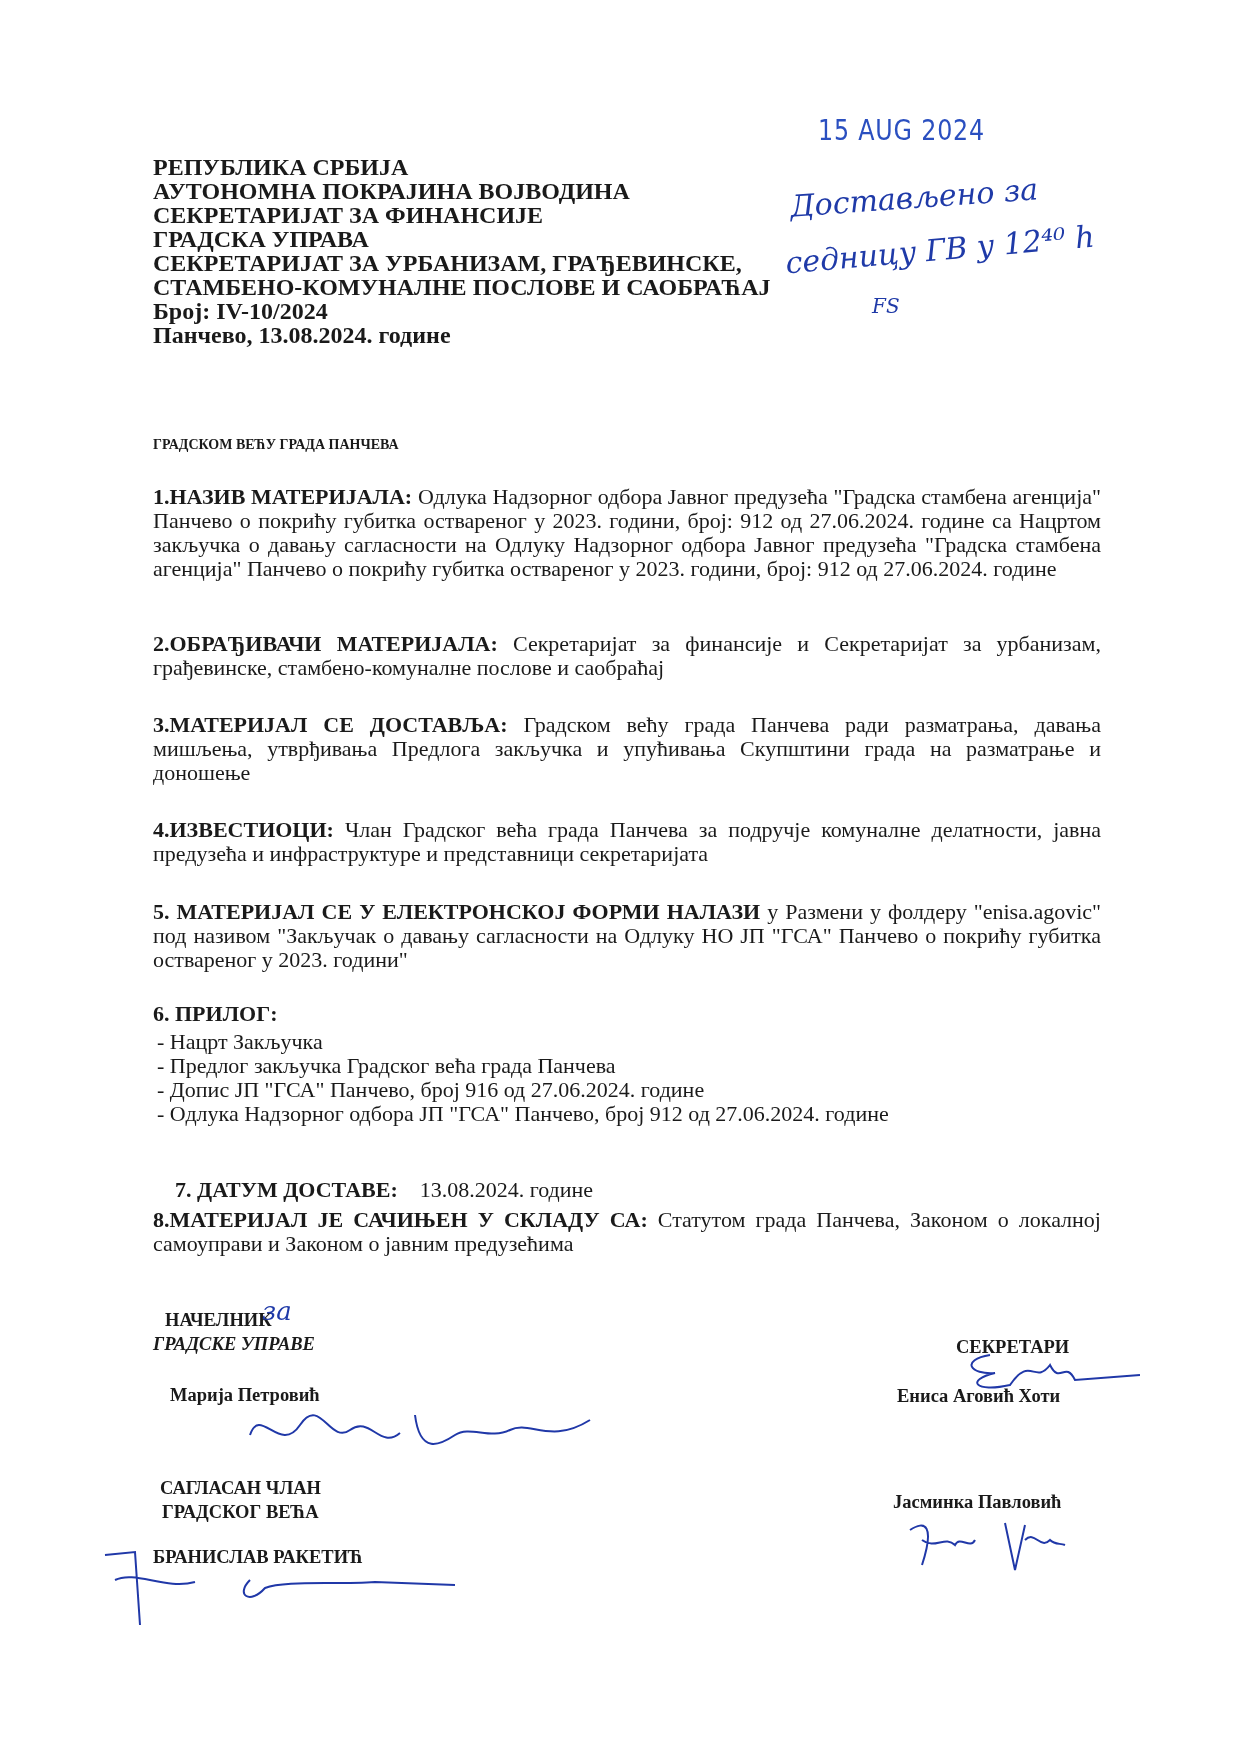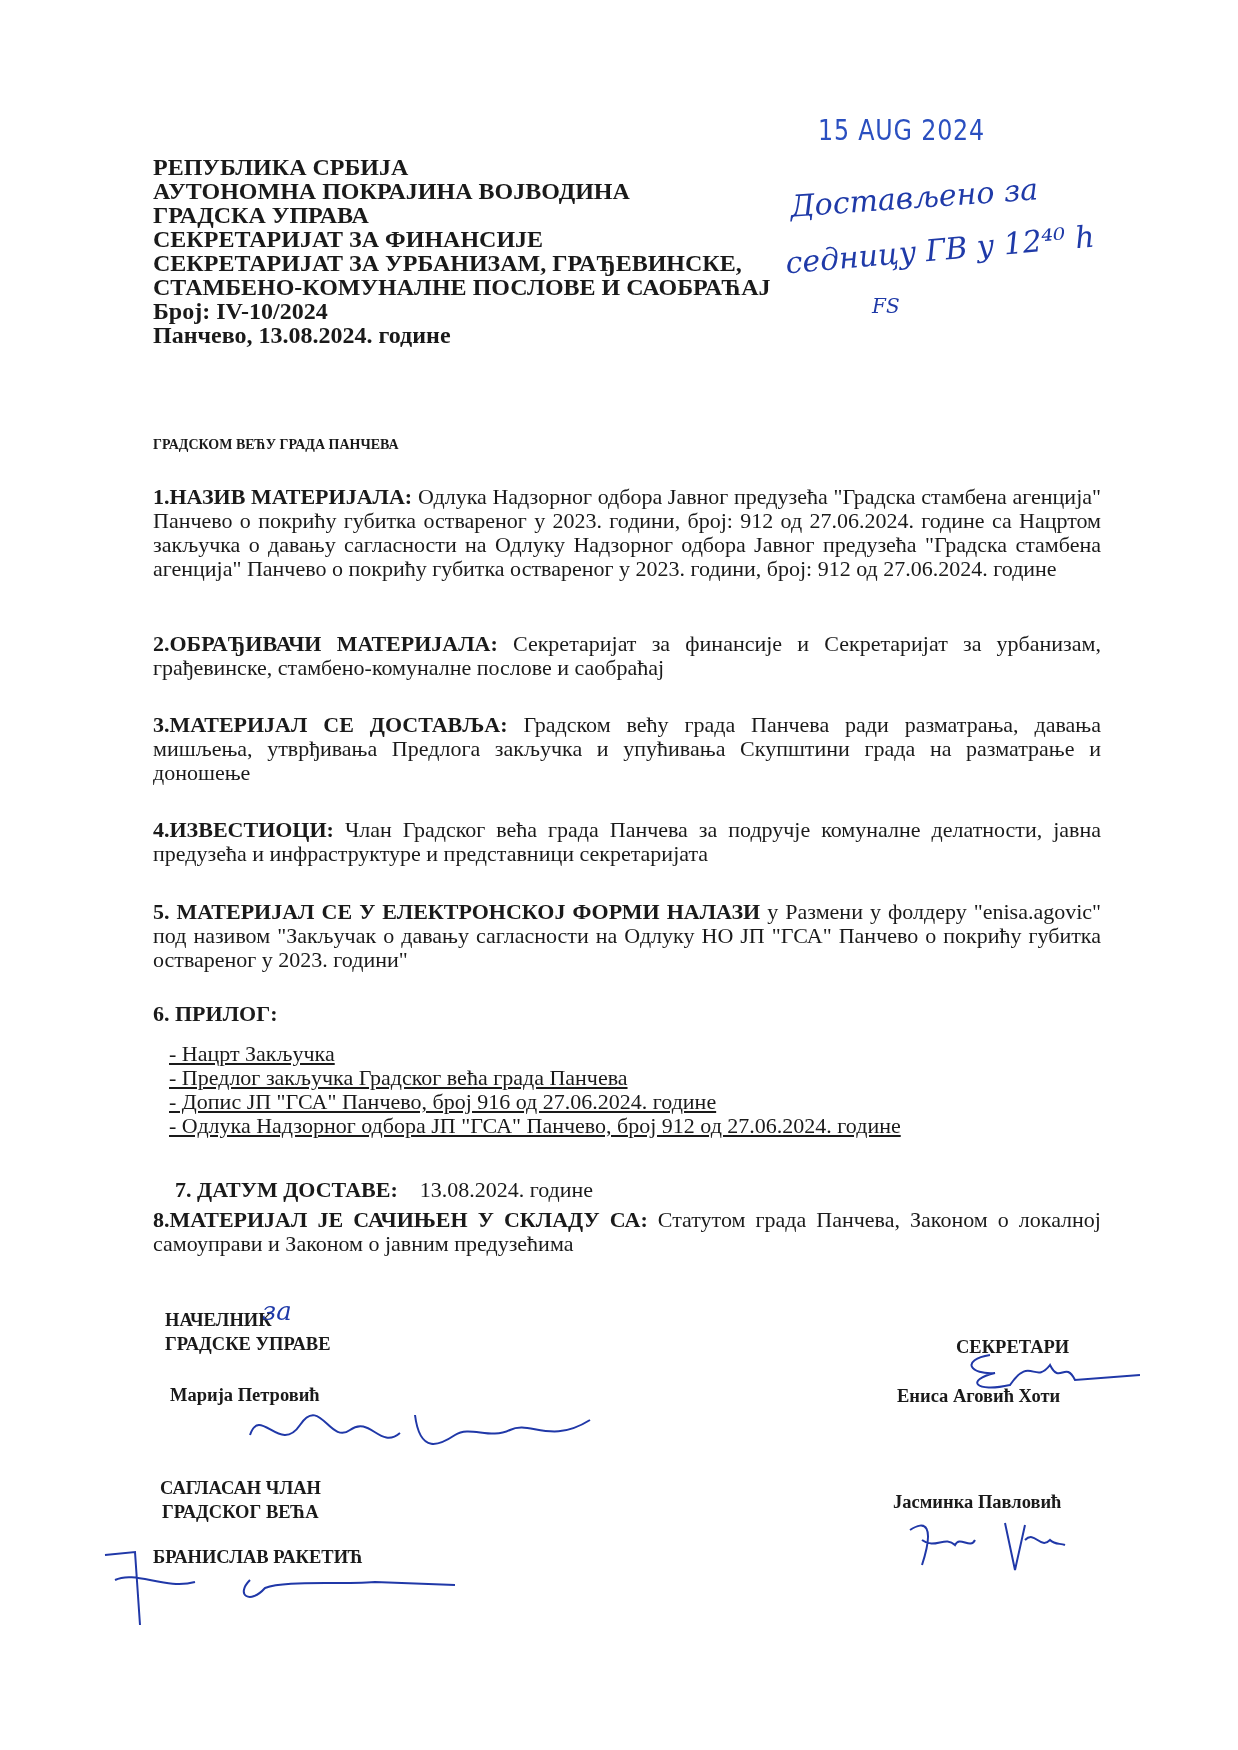--- a/index.html
+++ b/index.html
@@ -15,46 +15,46 @@
   .hand { position: absolute; color: #1f3aa8; font-family: "DejaVu Serif", serif; font-style: italic; }
   .note1 { left: 790px; top: 180px; font-size: 30px; transform: rotate(-4deg); }
   .note2 { left: 785px; top: 232px; font-size: 30px; transform: rotate(-5deg); }
   .note3 { left: 872px; top: 294px; font-size: 20px; }
 
   .body { position: absolute; left: 153px; width: 948px; font-size: 22px; line-height: 24px; text-align: justify; }
   .addressee { top: 437px; font-weight: bold; font-size: 14px; position: absolute; left: 153px; }
   .sec b { font-weight: bold; }
   .s1 { top: 485px; } .s2 { top: 632px; } .s3 { top: 713px; } .s4 { top: 818px; }
   .s5 { top: 900px; } .s6 { top: 1002px; } .s7 { top: 1154px; } .s8 { top: 1208px; }
-  .s6 ul { list-style: none; margin: 16px; padding: 0; text-decoration: underline; }
+  .s6 ul { list-style: none; margin: 4px; padding: 0; }
   .s6 li { text-align: left; }
 
   .sig { position: absolute; font-weight: bold; font-size: 18.5px; line-height: 24px; white-space: nowrap; }
   .sig-l1 { left: 165px; top: 1308px; }
-  .sig-l2 { left: 165px; top: 1332px; }
+  .sig-l2 { left: 153px; top: 1332px; font-style: italic; }
   .sig-l3 { left: 170px; top: 1383px; }
   .sig-l4 { left: 160px; top: 1476px; }
   .sig-l5 { left: 162px; top: 1500px; }
   .sig-l6 { left: 153px; top: 1545px; }
   .sig-r1 { left: 956px; top: 1335px; }
   .sig-r2 { left: 897px; top: 1384px; }
   .sig-r3 { left: 893px; top: 1490px; }
 
   .scribble { position: absolute; }
 </style>
 </head>
 <body>
 
 <div class="page">
 
   <div class="header">
     <div>РЕПУБЛИКА СРБИЈА</div>
     <div>АУТОНОМНА ПОКРАЈИНА ВОЈВОДИНА</div>
+    <div>СЕКРЕТАРИЈАТ ЗА ФИНАНСИЈЕ</div>
     <div>ГРАДСКА УПРАВА</div>
-    <div>СЕКРЕТАРИЈАТ ЗА ФИНАНСИЈЕ</div>
     <div>СЕКРЕТАРИЈАТ ЗА УРБАНИЗАМ, ГРАЂЕВИНСКЕ,</div>
     <div>СТАМБЕНО-КОМУНАЛНЕ ПОСЛОВЕ И САОБРАЋАЈ</div>
     <div>Број: IV-10/2024</div>
     <div>Панчево, 13.08.2024. године</div>
   </div>
 
   <div class="stamp">15 AUG 2024</div>
   <div class="hand note1">Достављено за</div>
   <div class="hand note2">седницу ГВ у 12⁴⁰ h</div>
   <div class="hand note3">FS</div>

